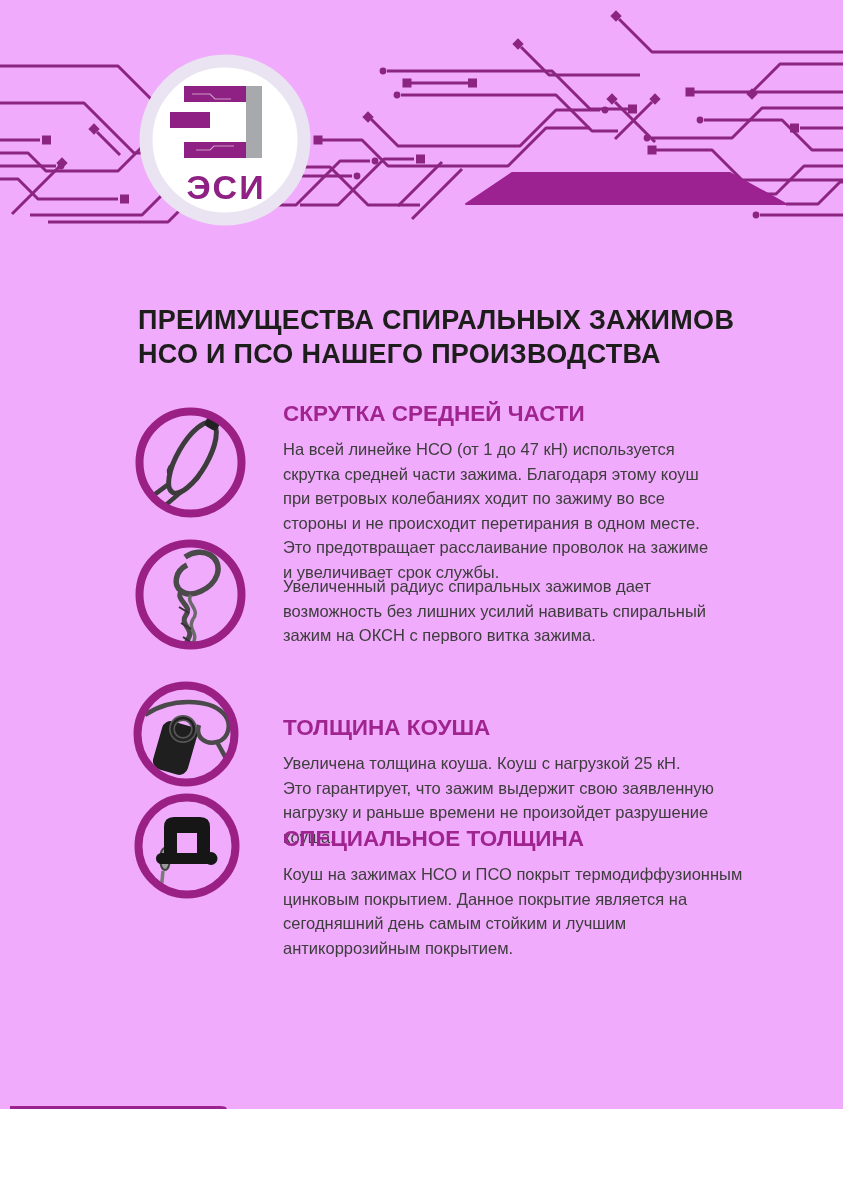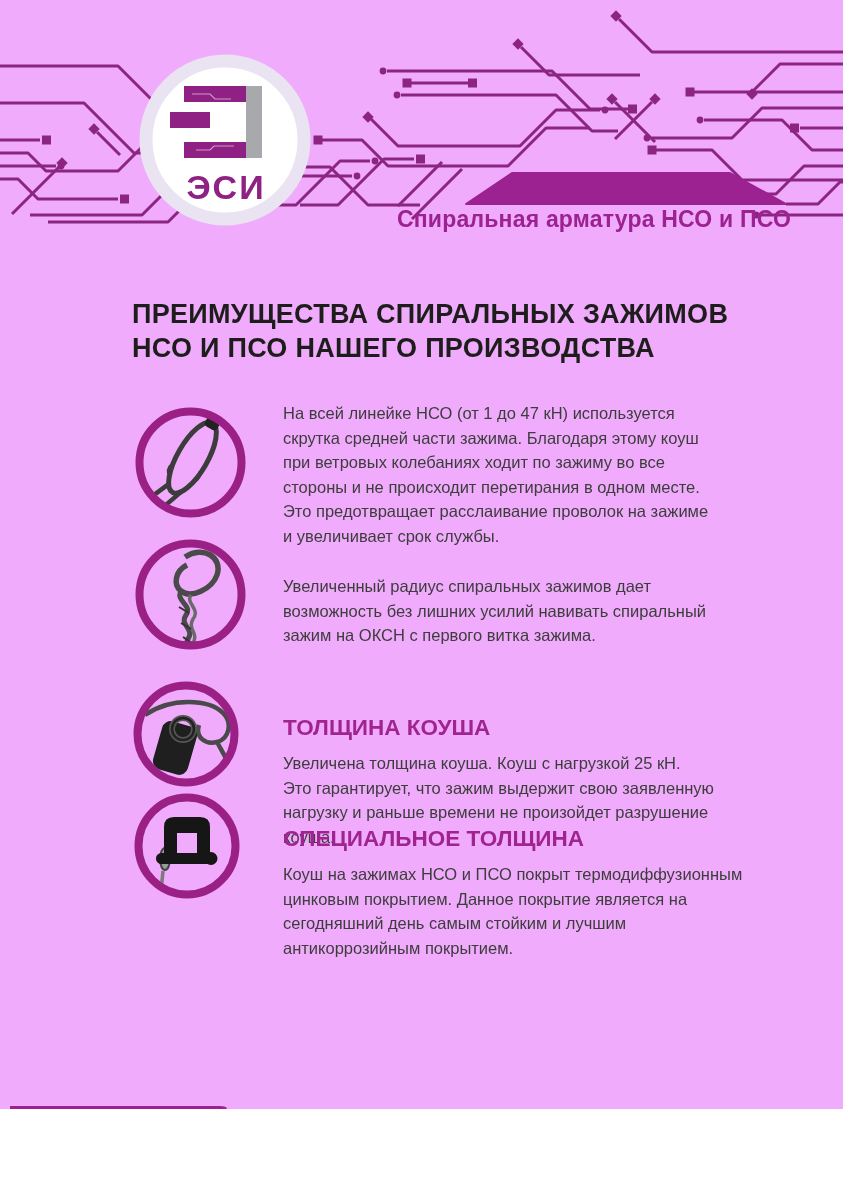--- a/index.html
+++ b/index.html
@@ -3,21 +3,21 @@
 <meta charset="utf-8">
 <style>
   html,body{margin:0;padding:0;background:#ffffff;}
   .page{position:relative;width:843px;height:1109px;background:#f0abfc;overflow:hidden;
         font-family:"Liberation Sans",sans-serif;}
   svg{display:block;}
   svg text{font-family:"Liberation Sans",sans-serif;}
   .header-art{position:absolute;left:0;top:0;}
   .banner-label{position:absolute;right:52px;top:206px;font-size:23px;font-weight:bold;
         color:#9c2191;letter-spacing:.2px;white-space:nowrap;}
-  .title{position:absolute;left:130px;top:295px;margin:2px;font-size:27px;line-height:34px;
+  .title{position:absolute;left:130px;top:295px;margin:8px;font-size:27px;line-height:34px;
         font-weight:bold;color:#1d1d1b;letter-spacing:.3px;white-space:pre-line;}
   .icon-wrap{position:absolute;}
   .section{position:absolute;left:283px;width:545px;}
   .section h2{margin:0 0 10px 0;font-size:22.5px;font-weight:bold;color:#a02490;letter-spacing:0;}
   .section p{margin:0;font-size:16.5px;line-height:24.5px;color:#3d3d3c;white-space:pre-line;}
   .footer-art{position:absolute;left:0;top:1095px;}
 </style>
 </head>
 <body>
 
@@ -105,21 +105,20 @@
         <rect x="170" y="112" width="40" height="16" fill="#8e2183"></rect>
         <path d="M192,94 h18 l5,5 h16" stroke="#cf9cc8" stroke-width="1.2" fill="none"></path>
         <path d="M196,150 h14 l4,-4 h20" stroke="#cf9cc8" stroke-width="1.2" fill="none"></path>
       </g>
       <text x="226" y="199" text-anchor="middle" font-size="34" font-weight="bold" letter-spacing="2" fill="#8e2183">ЭСИ</text>
     </g>
 
     <path d="M466,204 L512,173 H730 L786,204 Z" fill="#9c2191" stroke="#9c2191" stroke-width="2" stroke-linejoin="round"></path>
   </svg>
 
-  <div class="banner-label">Спиральная арматура НСО и ПСО</div>
 
   <h1 class="title">ПРЕИМУЩЕСТВА СПИРАЛЬНЫХ ЗАЖИМОВ
 НСО И ПСО НАШЕГО ПРОИЗВОДСТВА</h1>
 
   <div class="icon-wrap" style="left:133px;top:405px;">
     <svg width="115" height="115" viewBox="0 0 115 115">
       <defs>
           <clipPath id="c1">
             <circle cx="57.5" cy="57.5" r="48"></circle>
           </clipPath>
@@ -183,20 +182,21 @@
         <path d="M31,80 L29,100" stroke="#7a7a7a" stroke-width="3.5"></path>
         <path d="M42,26 h26 q10,0 10,10 v32 h-13 v-26 h-20 v26 h-13 v-32 q0,-10 10,-10 z" fill="#161616"></path>
         <rect x="24" y="62" width="56" height="11" rx="5.5" fill="#161616"></rect>
         <circle cx="79" cy="67.5" r="6.5" fill="#161616"></circle>
       </g>
       <circle cx="55" cy="55" r="48.5" fill="none" stroke="#9b2086" stroke-width="8"></circle>
     </svg>
   </div>
 
   <section class="section" style="top:401px;">
+    <h2>СКРУТКА СРЕДНЕЙ ЧАСТИ</h2>
     <p>На всей линейке НСО (от 1 до 47 кН) используется
 скрутка средней части зажима. Благодаря этому коуш
 при ветровых колебаниях ходит по зажиму во все
 стороны и не происходит перетирания в одном месте.
 Это предотвращает расслаивание проволок на зажиме
 и увеличивает срок службы.</p>
   </section>
 
   <section class="section" style="top:574px;">
     <p>Увеличенный радиус спиральных зажимов дает

